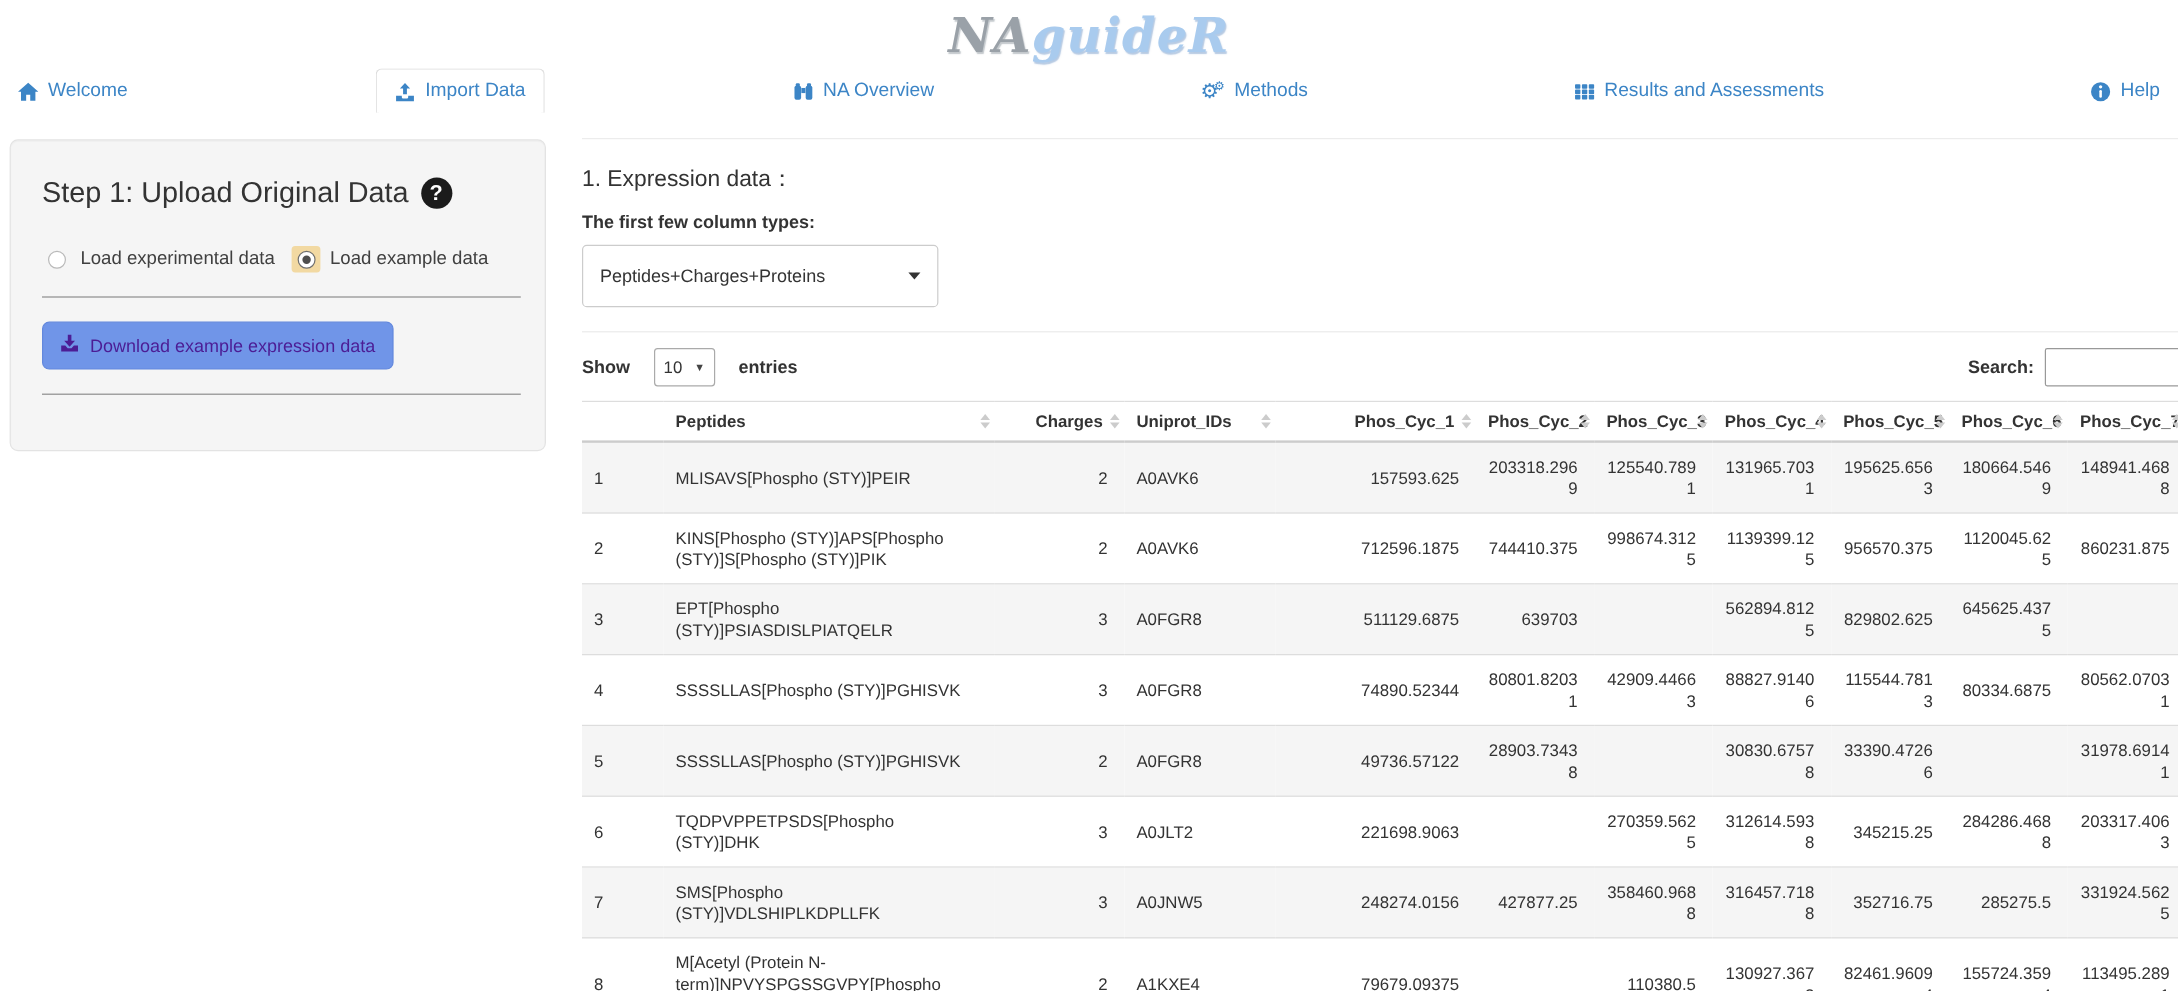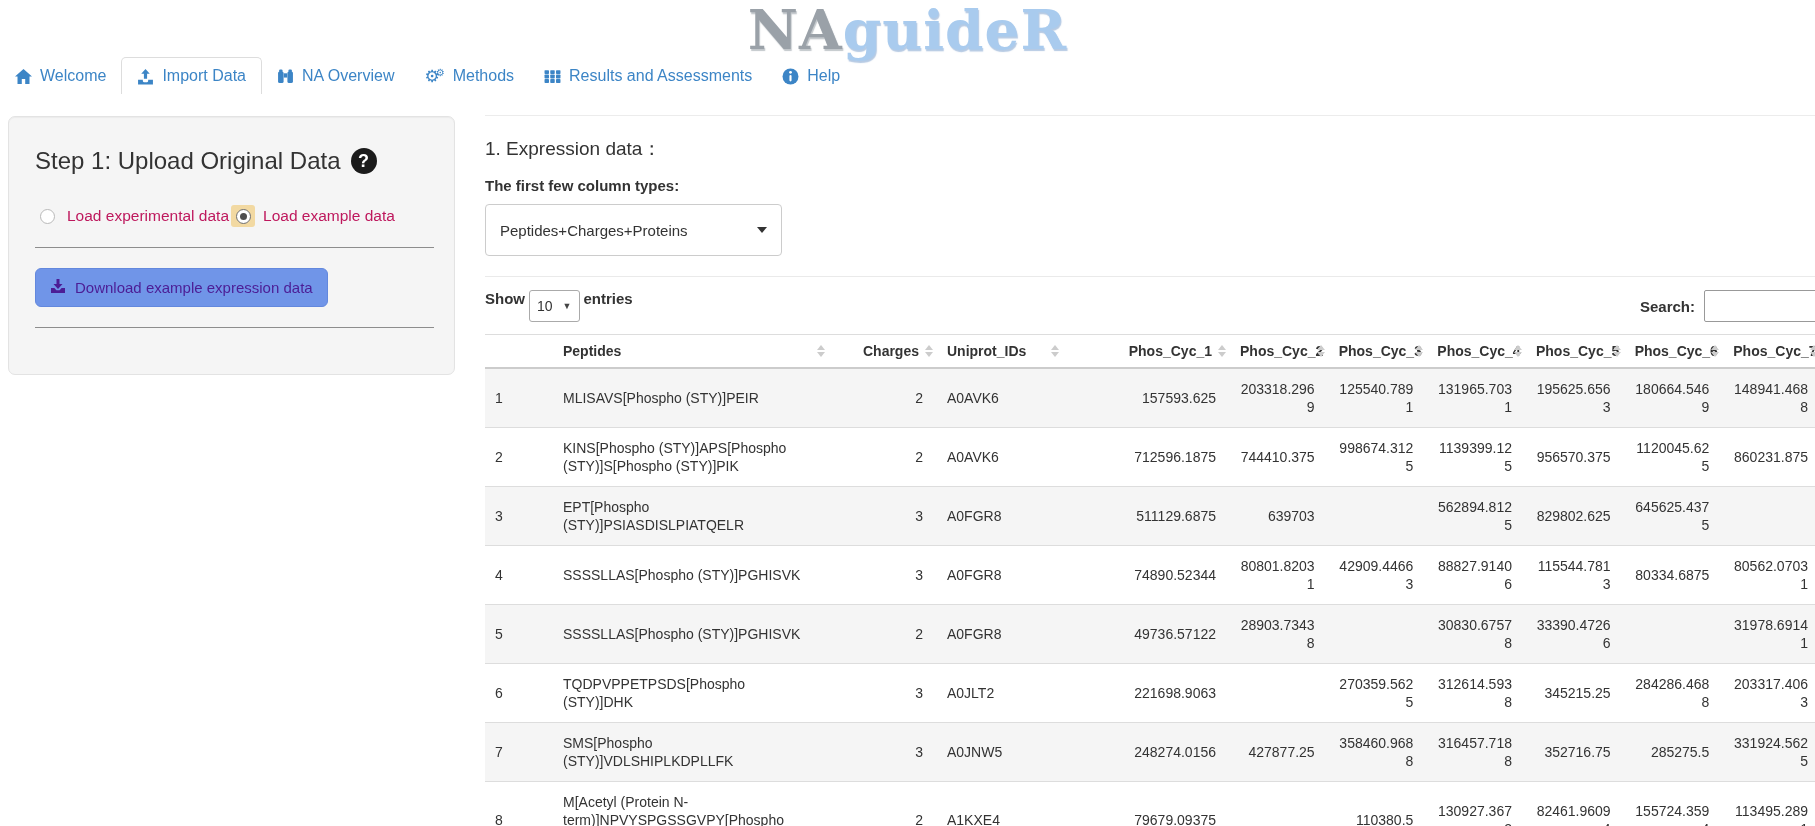--- a/index.html
+++ b/index.html
@@ -3,41 +3,41 @@
 <meta charset="utf-8">
 <style>
   html,body{margin:0;padding:0}
   body{
     width:1815px;height:826px;overflow:hidden;position:relative;
     background:#fff;color:#333;
     font-family:"Liberation Sans",sans-serif;
   }
   
   .header{text-align:center;padding-top:6px}
-  .logo{font-family:"DejaVu Serif",serif;font-weight:bold;
-        font-size:55px;line-height:48px;letter-spacing:1px;display:inline-block}
+  .logo{font-family:"DejaVu Serif",serif;font-style:italic;font-weight:bold;
+        font-size:40px;line-height:48px;letter-spacing:1px;display:inline-block}
   .logo .p1{color:#9aa1a8;text-shadow:1px 2px 1px rgba(120,130,140,.45)}
   .logo .p2{color:#a9cbee;text-shadow:1px 2px 1px rgba(110,150,200,.5)}
-  .nav{display:flex;justify-content:flex-start;align-items:flex-end;margin-top:2px;height:38px}
+  .nav{display:flex;justify-content:space-between;align-items:flex-end;margin-top:2px;height:38px}
   .tab{display:flex;align-items:center;gap:8px;padding:9px 15px;color:#3c85c6;
        font-size:16px;text-decoration:none;cursor:pointer;white-space:nowrap}
   .tab .t-icon{display:inline-flex;align-items:center;min-width:17px;height:17px}
   .tab svg{width:17px;height:17px}
   .tab.active{background:#fff;border:1px solid #ddd;border-bottom:none;border-radius:5px 5px 0 0}
   .gear-big{font-size:17px;line-height:17px}
   .gear-small{font-size:10px;line-height:10px;margin-left:-4px;margin-top:-7px}
   
   .sidebar{position:absolute;left:8px;top:116px;width:447px;box-sizing:border-box;
     background:#f5f5f5;border:1px solid #e3e3e3;border-radius:7px;
     padding:26px 20px 26px 26px;box-shadow:inset 0 1px 1px rgba(0,0,0,.04)}
   .sb-title{font-size:24px;font-weight:400;color:#333;display:flex;align-items:center;
     gap:10px;margin:4px 0 30px}
   .q-icon{width:26px;height:26px;border-radius:50%;background:#1b1b1b;color:#fff;
     font-weight:bold;font-size:18px;display:inline-flex;align-items:center;justify-content:center;flex:none}
-  .radio-row{display:flex;gap:2px;align-items:center;font-size:15.5px;color:#be185d}
+  .radio-row{display:flex;gap:14px;align-items:center;font-size:15.5px;color:#404040}
   .radio-item{display:flex;align-items:center;gap:8px;cursor:pointer}
   .radio-pad{width:24px;height:22px;display:flex;align-items:center;justify-content:center;border-radius:3px}
   .radio-pad.hl{background:#f2d9a2}
   .radio-circ{width:15px;height:15px;border-radius:50%;background:#fff;border:1px solid #b9b9b9;
     display:flex;align-items:center;justify-content:center;box-sizing:border-box}
   .radio-pad.hl .radio-circ{border-color:#6f6f6f}
   .radio-dot{width:7px;height:7px;border-radius:50%;background:#4e4e4e}
   hr.sb-hr{border:none;border-top:1px solid #8d8d8d;margin:20px 0}
   .dl-btn{display:inline-flex;align-items:center;gap:9px;background:#7095e8;border:1px solid #6388dd;
     color:#4c1d95;font-size:15px;padding:9px 14px;border-radius:6px;cursor:pointer;font-family:inherit}
@@ -47,21 +47,21 @@
   .sec-title{font-size:19px;margin:20px 0 0;font-weight:400;color:#333}
   .col-label{font-size:15px;font-weight:700;margin-top:15px;color:#333}
   .selectize{margin-top:10px;width:297px;height:52px;box-sizing:border-box;border:1px solid #ccc;
     border-radius:4px;background:#fff;display:flex;align-items:center;justify-content:space-between;
     padding:0 14px;font-size:15px;color:#333;cursor:pointer}
   .caret{width:0;height:0;border-left:5px solid transparent;border-right:5px solid transparent;
     border-top:6px solid #333}
   .soft-rule{border-top:1px solid #eaeaea;margin-top:20px;height:0}
   .controls{display:flex;justify-content:space-between;align-items:center;margin-top:13px;
     font-size:15px;font-weight:700;color:#333}
-  .show-group{display:flex;align-items:flex-start;gap:4px}
+  .show-group{display:flex;align-items:center;gap:20px}
   .len-select{display:flex;align-items:center;gap:10px;border:1px solid #aaa;border-radius:3px;
     background:#fff;height:30px;padding:0 7px;font-weight:400;cursor:pointer;font-size:14px}
   .len-caret{font-size:9px;color:#444}
   .search-group{display:flex;align-items:center;gap:9px;margin-right:-112px}
   .search-input{width:230px;height:32px;border:1px solid #999;border-radius:2px;box-sizing:border-box;
     font-size:15px;padding:0 8px;font-family:inherit;background:#fff}
   
   table.dt{margin-top:12px;border-collapse:collapse;table-layout:fixed;width:1337px;font-size:14px;color:#333}
   .dt th{font-weight:700;text-align:left;padding:8px 18px 8px 10px;border-top:1px solid #ddd;
     border-bottom:2px solid #ccc;position:relative;vertical-align:middle;font-size:14px}

